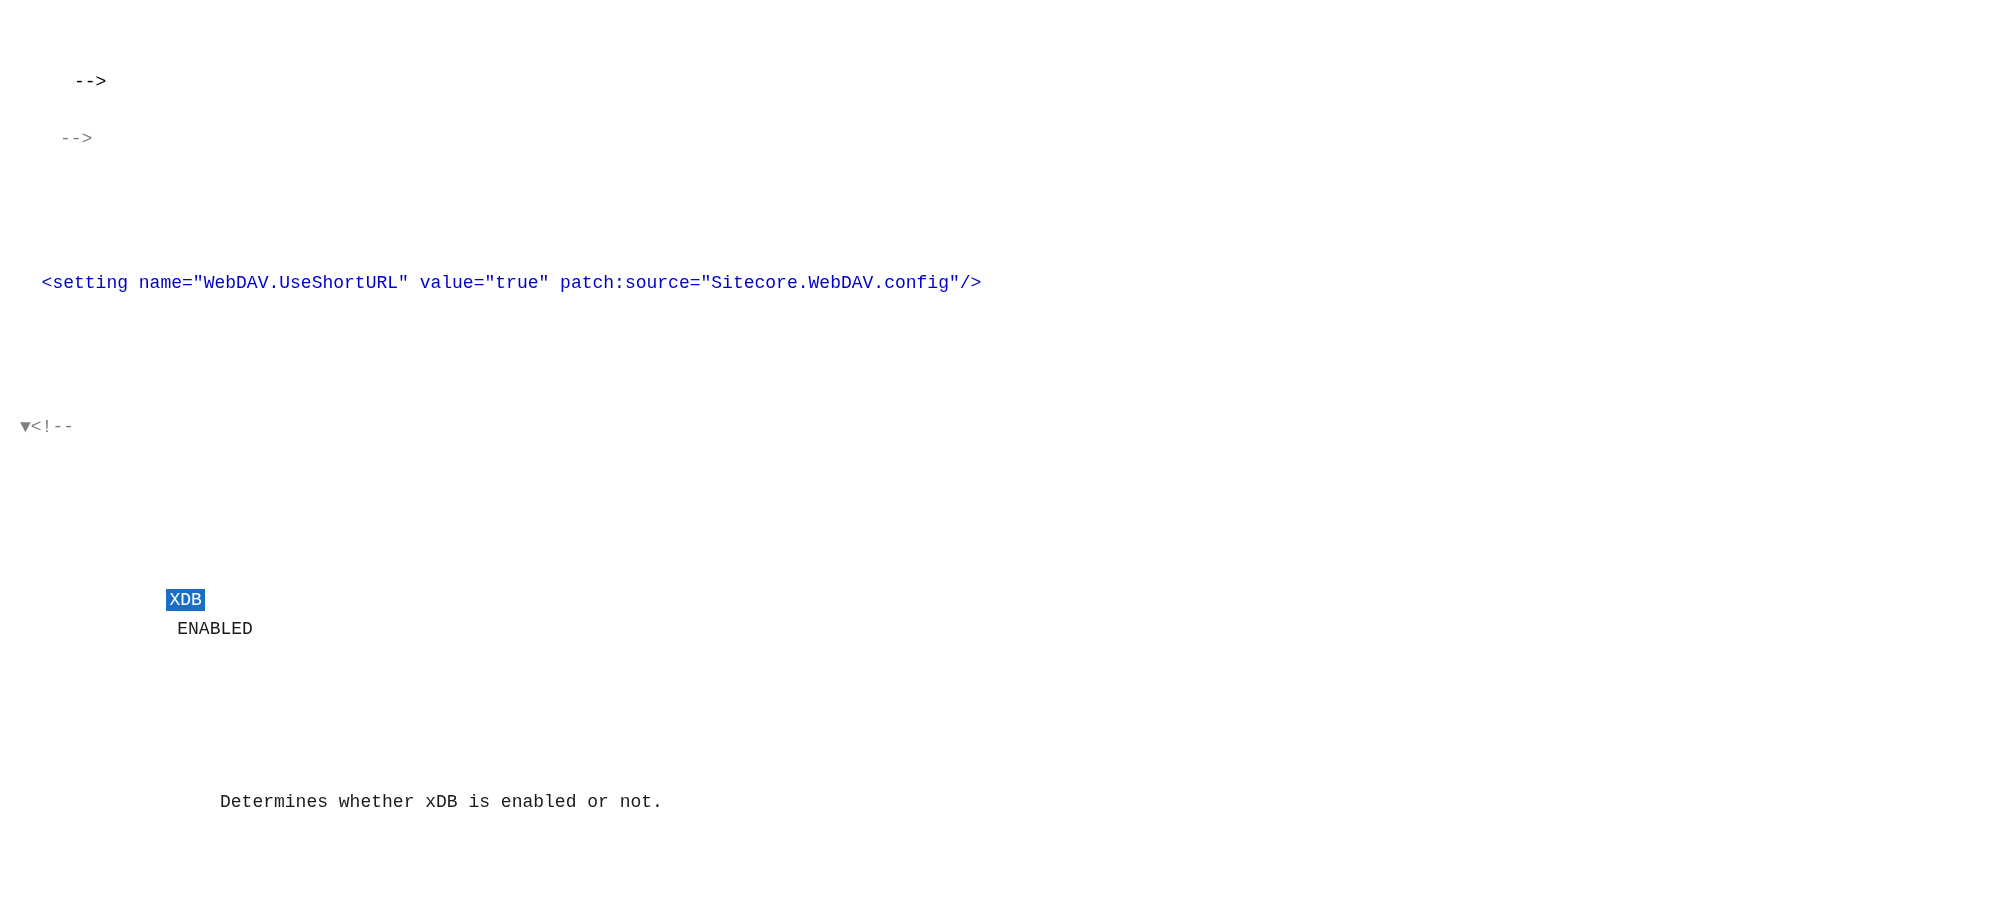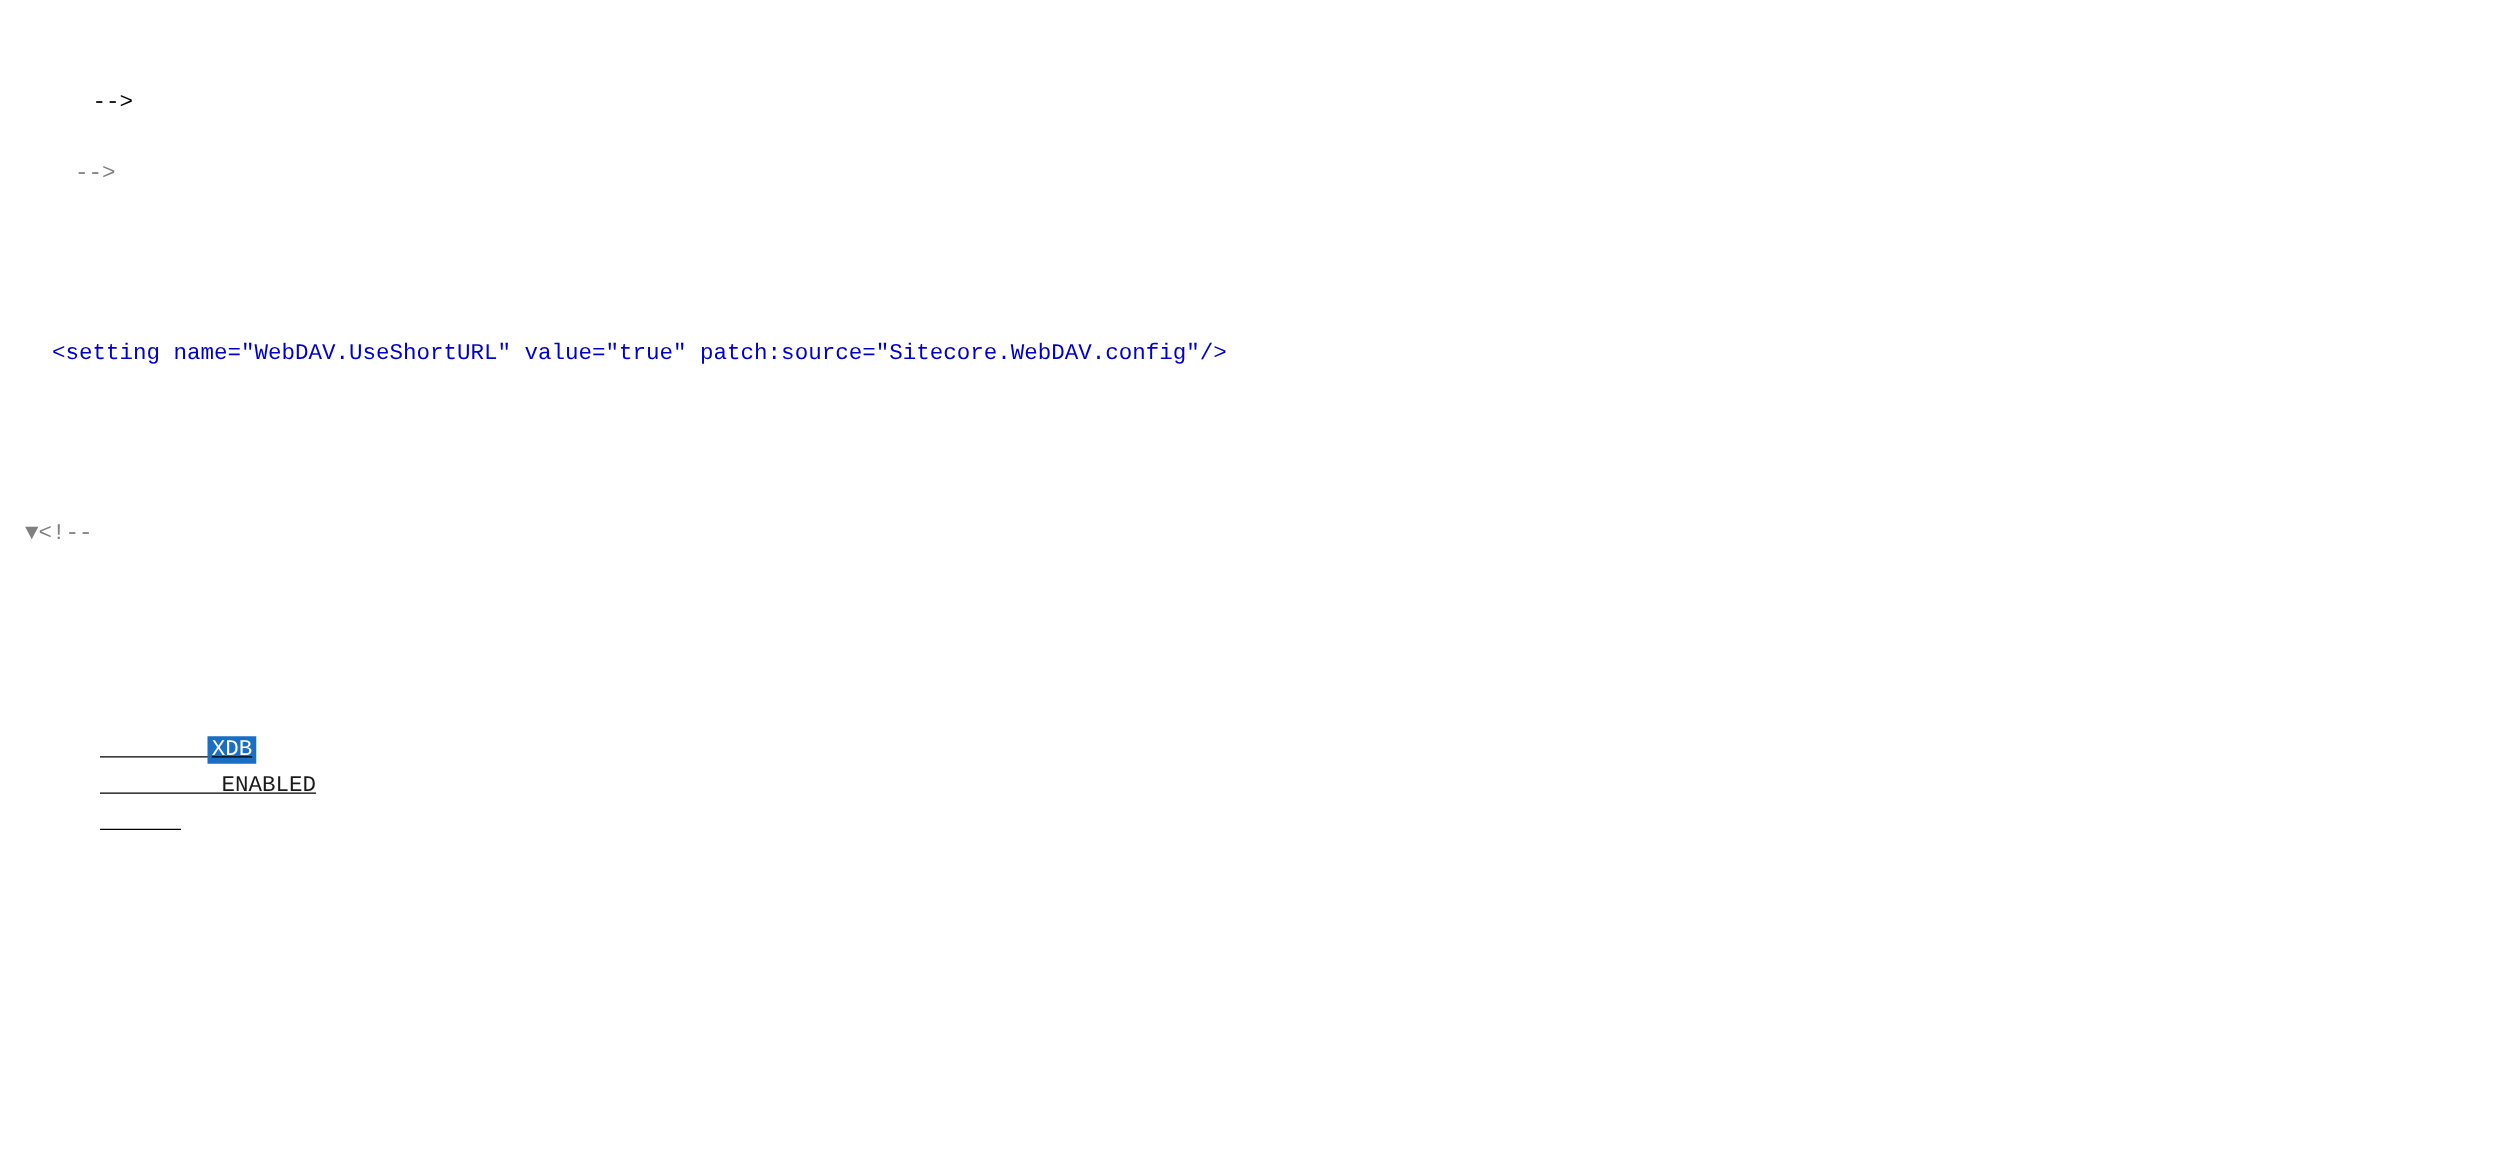--- a/index.html
+++ b/index.html
@@ -63,27 +63,30 @@
       <span class="text-blue">&nbsp;&nbsp;&lt;setting name="WebDAV.UseShortURL" value="true" patch:source="Sitecore.WebDAV.config"/&gt;</span>
     </div>
 
     
     <div class="line">
       <span class="text-gray">▼&lt;!--</span>
     </div>
 
     
     <div class="line">
-      <span style="padding-left:60px;text-decoration:underline;">
+      <span style="padding-left:60px;">
         <span class="highlight-xdb">XDB</span>
         <span class="text-dark">&nbsp;ENABLED</span>
       </span>
     </div>
 
     
+    <div class="line">
+      <span style="padding-left:200px;" class="text-dark">Determines whether xDB is enabled or not.</span>
+    </div>
 
     
     
 
     
     
 
      --&gt;
     
 

